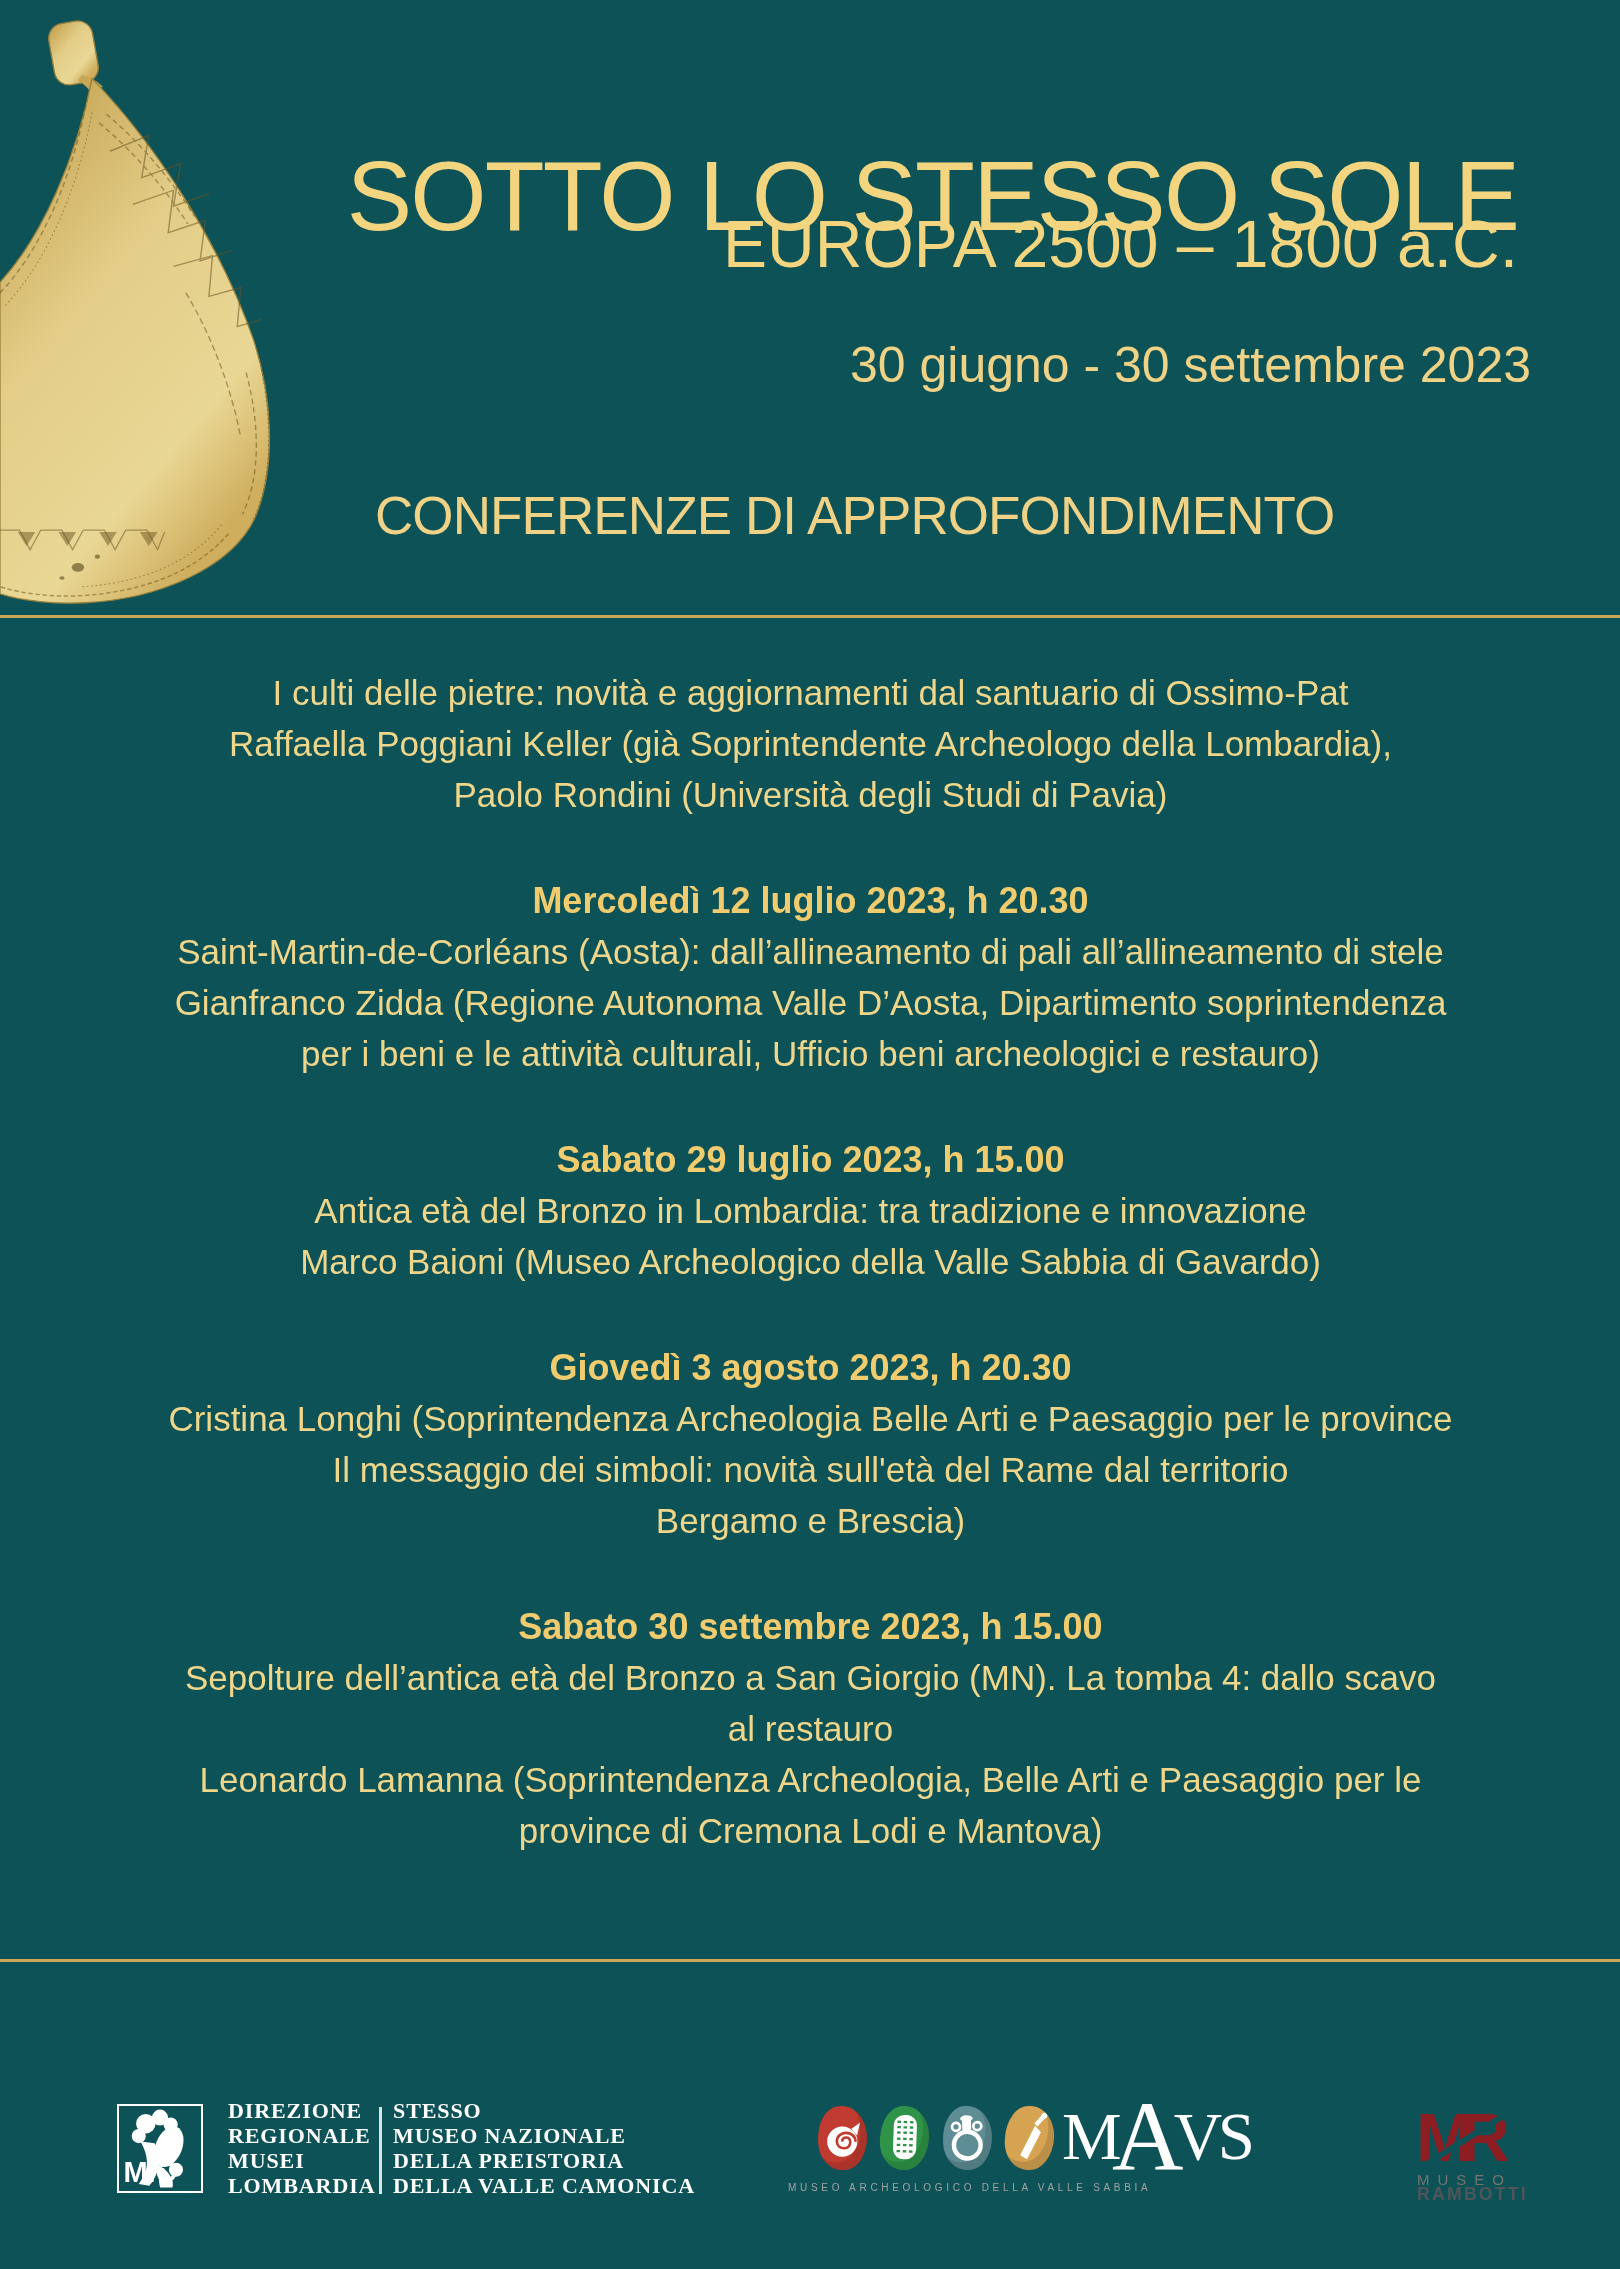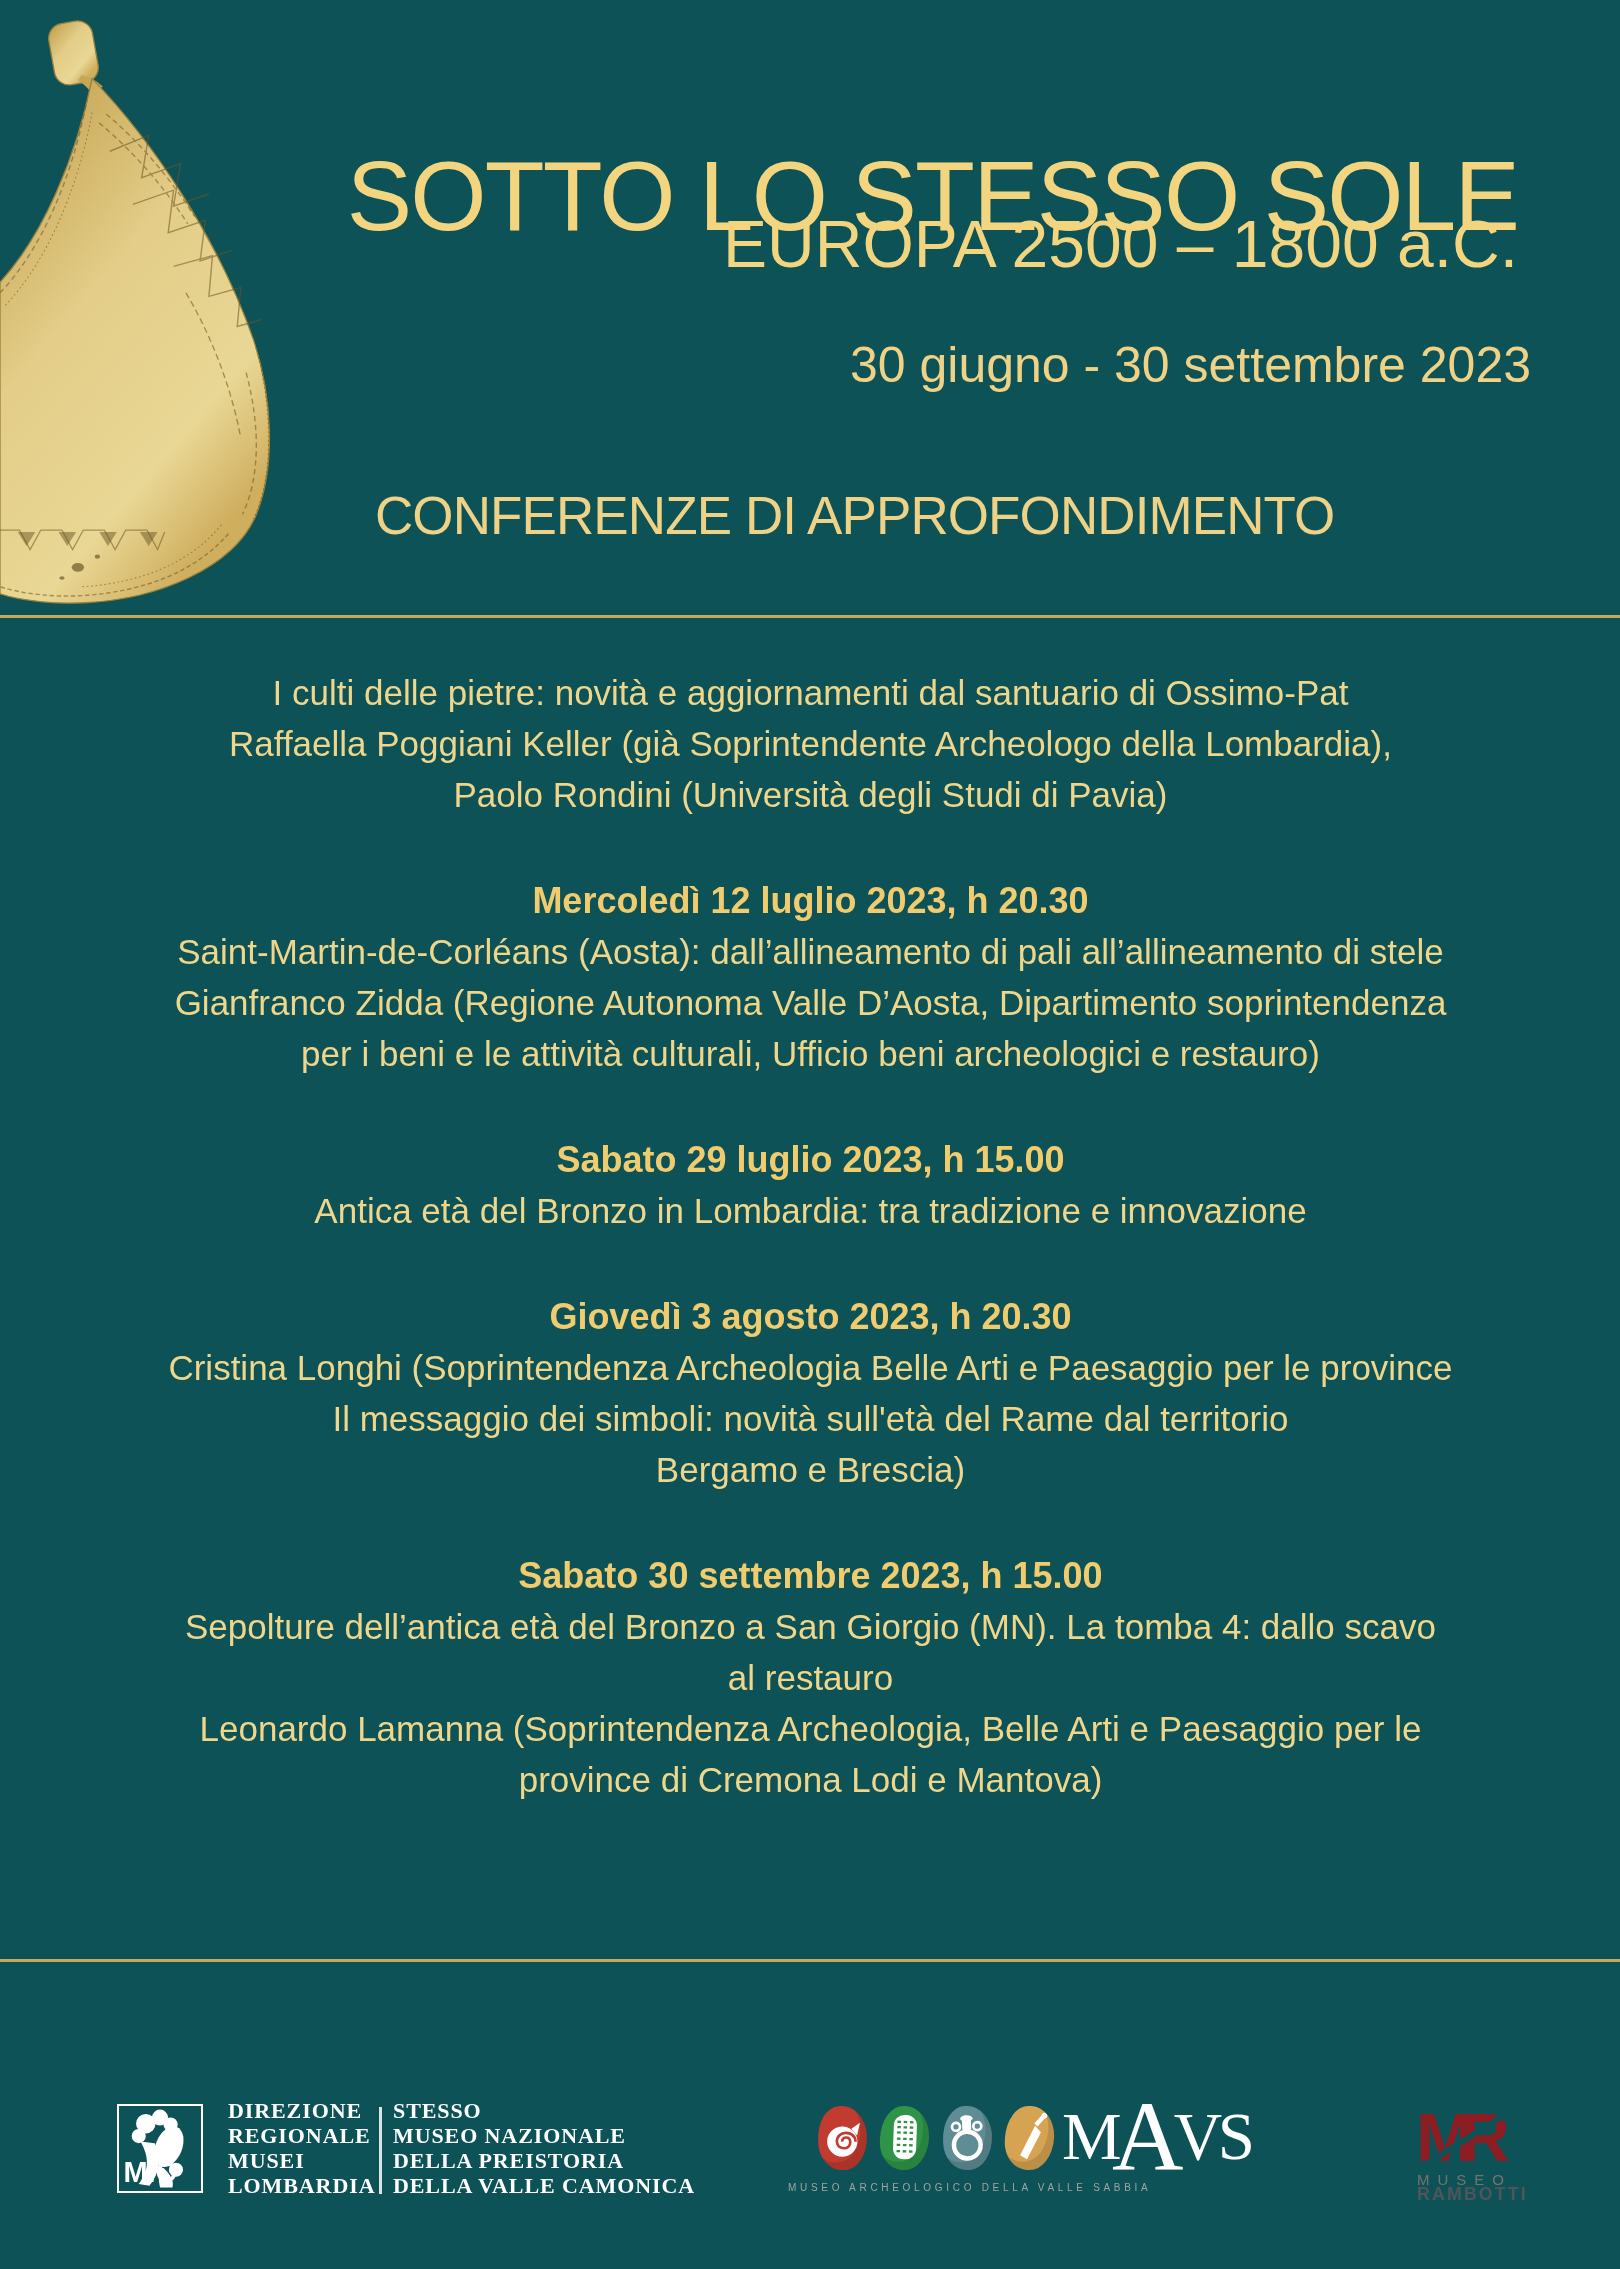--- a/index.html
+++ b/index.html
@@ -182,20 +182,21 @@
     <div class="event">
       <div class="event-date">Mercoledì 12 luglio 2023, h 20.30</div>
       <div class="event-line">Saint-Martin-de-Corléans (Aosta): dall’allineamento di pali all’allineamento di stele</div>
       <div class="event-line">Gianfranco Zidda (Regione Autonoma Valle D’Aosta, Dipartimento soprintendenza</div>
       <div class="event-line">per i beni e le attività culturali, Ufficio beni archeologici e restauro)</div>
     </div>
 
     <div class="event">
       <div class="event-date">Sabato 29 luglio 2023, h 15.00</div>
       <div class="event-line">Antica età del Bronzo in Lombardia: tra tradizione e innovazione</div>
+      <div class="event-line">Marco Baioni (Museo Archeologico della Valle Sabbia di Gavardo)</div>
     </div>
 
     <div class="event">
       <div class="event-date">Giovedì 3 agosto 2023, h 20.30</div>
       <div class="event-line">Cristina Longhi (Soprintendenza Archeologia Belle Arti e Paesaggio per le province</div>
       <div class="event-line">Il messaggio dei simboli: novità sull'età del Rame dal territorio</div>
       <div class="event-line">Bergamo e Brescia)</div>
     </div>
 
     <div class="event">

